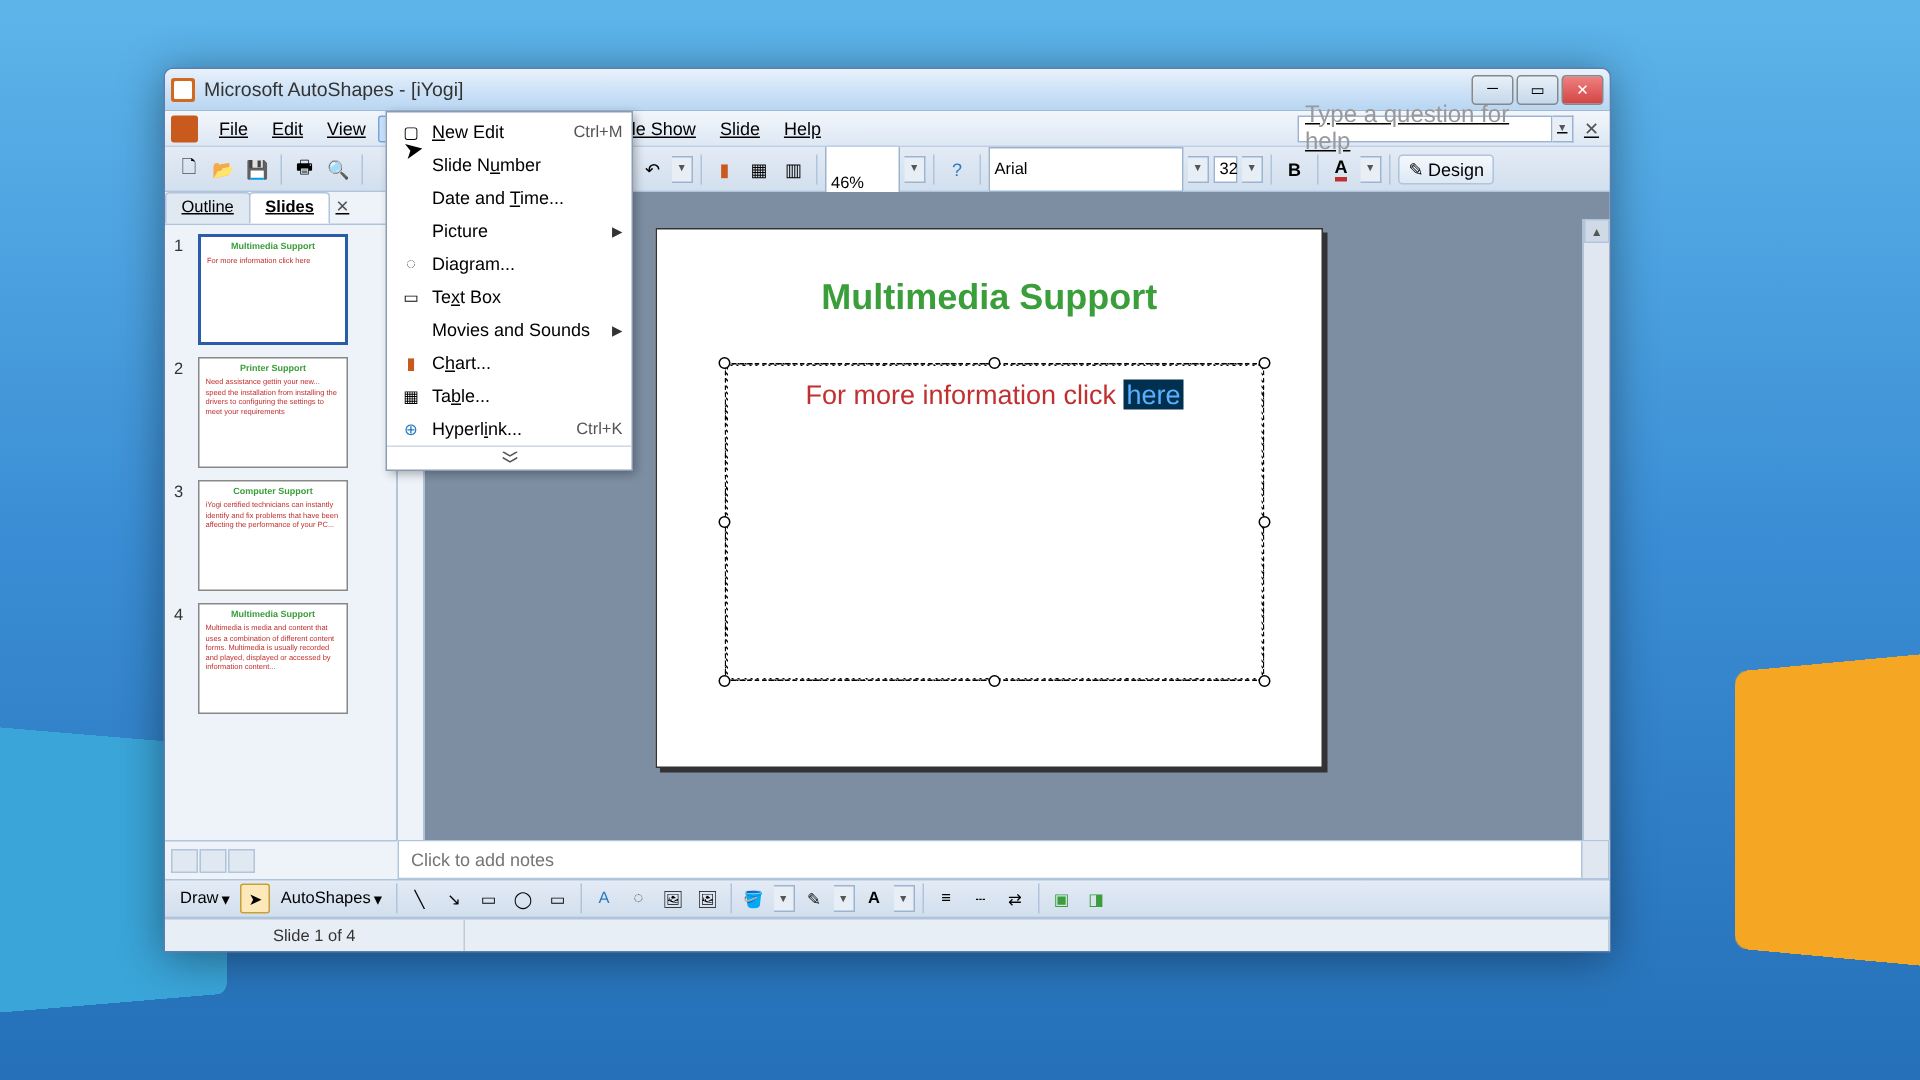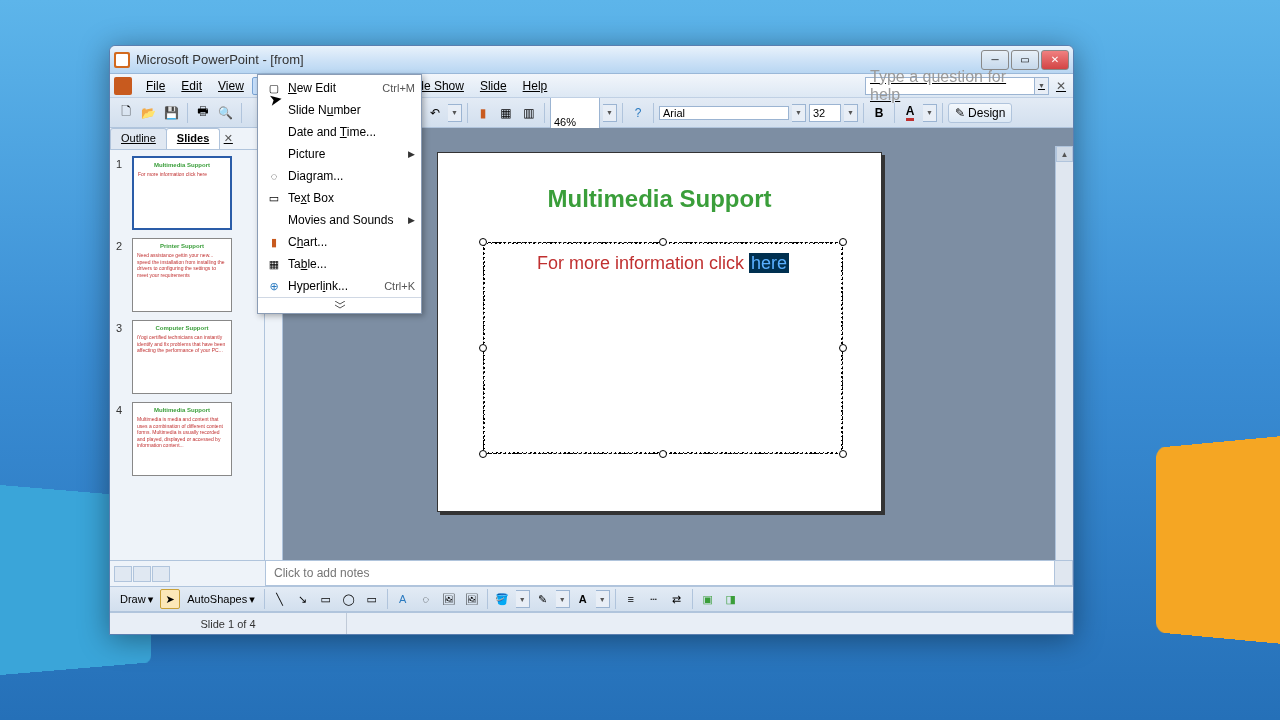--- a/index.html
+++ b/index.html
@@ -26,22 +26,22 @@
 .menu-item { padding:2px 8px; cursor:pointer; }
 .menu-item.open { background:#c7e0fc; border:1px solid #7aa5d6; border-radius:2px; padding:1px 7px; }
 .help-box{margin-left:auto;width:170px;height:18px;border:1px solid #9bb4d2;background:#fff;font-size:16px;color:#999;padding:1px 4px;display:flex;align-items:center;}
 .help-dd{width:14px;height:18px;border:1px solid #9bb4d2;border-left:0;background:#e8eef6;display:flex;align-items:center;justify-content:center;font-size:7px;color:#555;}
 .close-x{width:16px;height:16px;display:flex;align-items:center;justify-content:center;margin-left:4px;color:#555;cursor:pointer;font-size:12px;}
 
 .toolbar { height:30px; background:linear-gradient(180deg,#e3ebf5,#d2dfee); display:flex; align-items:center; padding:0 6px; gap:3px; border-bottom:1px solid #b0c4dc; font-size:12px;}
 .tb-btn{width:20px;height:20px;border:1px solid transparent;border-radius:2px;display:flex;align-items:center;justify-content:center;cursor:pointer;}
 .tb-sep{width:1px;height:20px;background:#b0c4dc;margin:0 2px;}
 .zoom-box{width:50px;height:32px;border:1px solid #9bb4d2;background:#fff;font-size:11px;padding:0 3px;display:flex;align-items:flex-end;}
-.font-box{width:130px;height:14px;border:1px solid #9bb4d2;background:#fff;font-size:11px;padding:0 3px;display:flex;align-items:center;}
-.fsize-box{width:32px;height:18px;border:1px solid #9bb4d2;background:#fff;font-size:11px;padding:0 3px;display:flex;align-items:center;text-align:right;}
+.font-box{width:130px;height:30px;border:1px solid #9bb4d2;background:#fff;font-size:11px;padding:0 3px;display:flex;align-items:center;}
+.fsize-box{width:16px;height:18px;border:1px solid #9bb4d2;background:#fff;font-size:11px;padding:0 3px;display:flex;align-items:center;text-align:right;}
 .dd-arrow{width:14px;height:18px;border:1px solid #9bb4d2;border-left:0;background:#e8eef6;display:flex;align-items:center;justify-content:center;font-size:7px;color:#555;cursor:pointer;}
 .design-btn{padding:2px 6px;border:1px solid #b0c4dc;background:linear-gradient(180deg,#f4f8fc,#dce8f4);border-radius:3px;cursor:pointer;display:flex;align-items:center;gap:3px;}
 
 .work-area{position:absolute;top:82px;bottom:74px;left:0;right:0;display:flex;}
 
 .side-panel{width:155px;background:#eef3f9;border-right:1px solid #b0c4dc;display:flex;flex-direction:column;}
 .side-tabs{height:22px;display:flex;border-bottom:1px solid #b0c4dc;text-decoration:underline;}
 .side-tab{padding:3px 10px;font-size:11px;border:1px solid #b0c4dc;border-bottom:0;background:#e0e8f2;margin-right:-1px;cursor:pointer;border-radius:3px 3px 0 0;}
 .side-tab.active{background:#fff;font-weight:bold;}
 .side-close{width:18px;text-align:center;cursor:pointer;color:#555;font-size:11px;line-height:20px;}
@@ -96,21 +96,21 @@
 </style>
 </head>
 <body>
 
 <div class="desktop"></div>
 
 <div class="window">
 
   <div class="titlebar">
     <div class="titlebar-icon"></div>
-    <div class="titlebar-text">Microsoft PowerPoint - [from]</div>
+    <div class="titlebar-text">Microsoft AutoShapes - [iYogi]</div>
     <div class="window-controls">
       <div class="win-btn win-min">─</div>
       <div class="win-btn win-max">▭</div>
       <div class="win-btn win-close">✕</div>
     </div>
   </div>
 
   <div class="menubar">
     <div class="mb-icon"></div>
     <div class="menu-item"><span>File</span></div>
@@ -333,17 +333,17 @@
     <div class="tb-sep"></div>
     <div class="tb-btn">≡</div>
     <div class="tb-btn">┄</div>
     <div class="tb-btn">⇄</div>
     <div class="tb-sep"></div>
     <div class="tb-btn" style="color:#3a9e3a">▣</div>
     <div class="tb-btn" style="color:#3a9e3a">◨</div>
   </div>
 
   <div class="status-bar">
-    <div class="status-seg" style="width:237px;justify-content:center">Slide 1 of 4</div>
+    <div class="status-seg" style="width:200px;justify-content:center">Slide 1 of 4</div>
     <div class="status-seg" style="flex:1"></div>
   </div>
 
 </div>
 
 </body></html>

